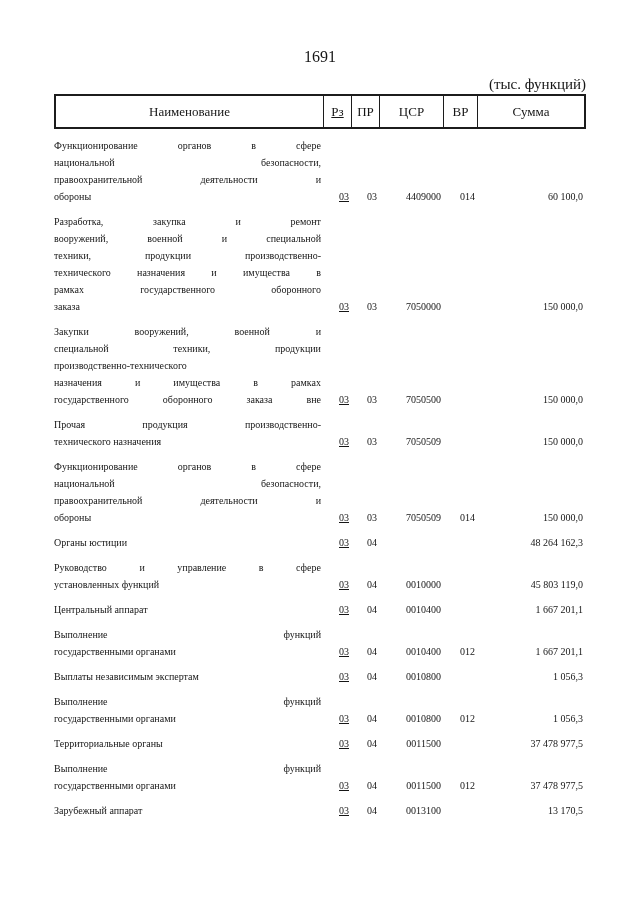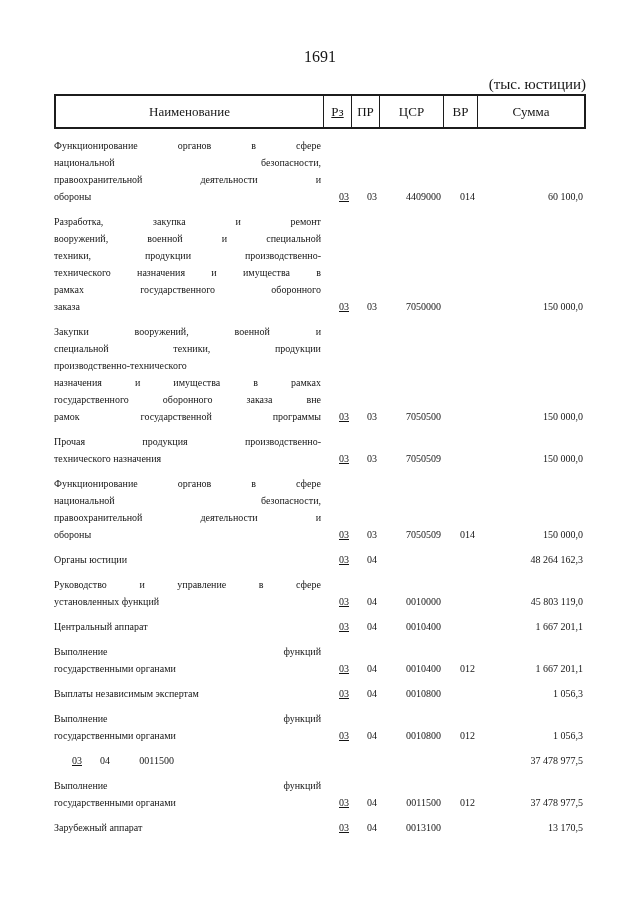--- a/index.html
+++ b/index.html
@@ -48,21 +48,21 @@
   .td-name .just  { display: flex; justify-content: space-between; }
 
   .bc      { text-align: right; white-space: nowrap; }
   .td-sum  { text-align: right; padding-right: 3px; white-space: nowrap; }
 </style>
 </head>
 <body>
 
 <div class="sheet">
   <div class="page-number">1691</div>
-  <div class="units-note">(тыс. юстиции)</div>
+  <div class="units-note">(тыс. функций)</div>
 
   <div class="budget-table">
     <div class="thead">
       <div class="cell c-name">Наименование</div>
       <div class="cell c-rz">Рз</div>
       <div class="cell c-pr">ПР</div>
       <div class="cell c-csr">ЦСР</div>
       <div class="cell c-vr">ВР</div>
       <div class="cell c-sum">Сумма</div>
     </div>
@@ -151,25 +151,20 @@
               <span>имущества</span>
               <span>в</span>
               <span>рамках</span>
             </div>
             <div class="nline just">
               <span>государственного</span>
               <span>оборонного</span>
               <span>заказа</span>
               <span>вне</span>
             </div>
-            <div class="nline just">
-              <span>рамок</span>
-              <span>государственной</span>
-              <span>программы</span>
-            </div>
           </div>
           <div class="cell bc c-rz">03</div>
           <div class="cell bc c-pr">03</div>
           <div class="cell bc c-csr">7050500</div>
           <div class="cell bc c-vr"></div>
           <div class="cell c-sum td-sum">150 000,0</div>
         </div>
         <div class="trow">
           <div class="cell c-name td-name">
             <div class="nline just">
@@ -279,20 +274,23 @@
             </div>
             <div class="nline">государственными органами</div>
           </div>
           <div class="cell bc c-rz">03</div>
           <div class="cell bc c-pr">04</div>
           <div class="cell bc c-csr">0010800</div>
           <div class="cell bc c-vr">012</div>
           <div class="cell c-sum td-sum">1 056,3</div>
         </div>
         <div class="trow">
+          <div class="cell c-name td-name">
+            <div class="nline">Территориальные органы</div>
+          </div>
           <div class="cell bc c-rz">03</div>
           <div class="cell bc c-pr">04</div>
           <div class="cell bc c-csr">0011500</div>
           <div class="cell bc c-vr"></div>
           <div class="cell c-sum td-sum">37 478 977,5</div>
         </div>
         <div class="trow">
           <div class="cell c-name td-name">
             <div class="nline just">
               <span>Выполнение</span>

